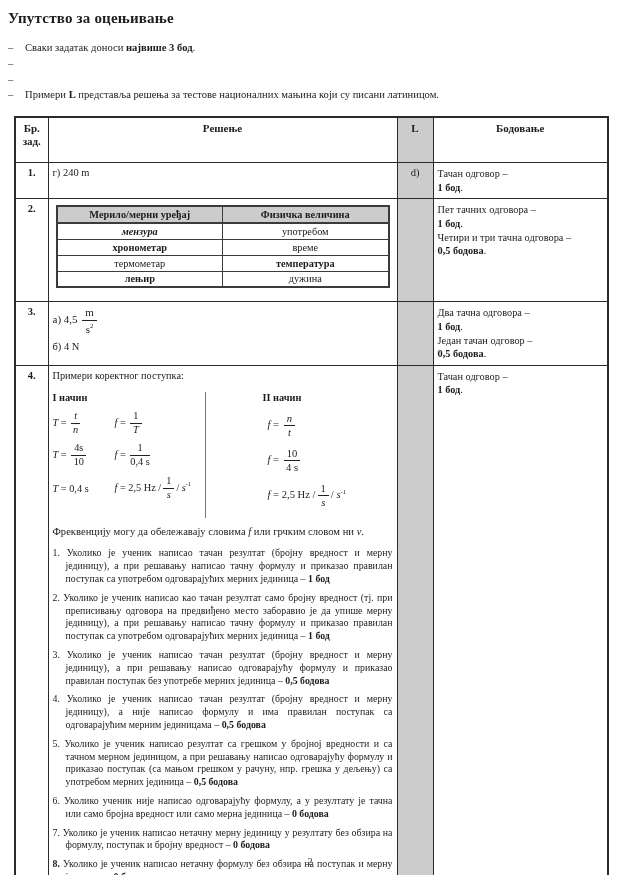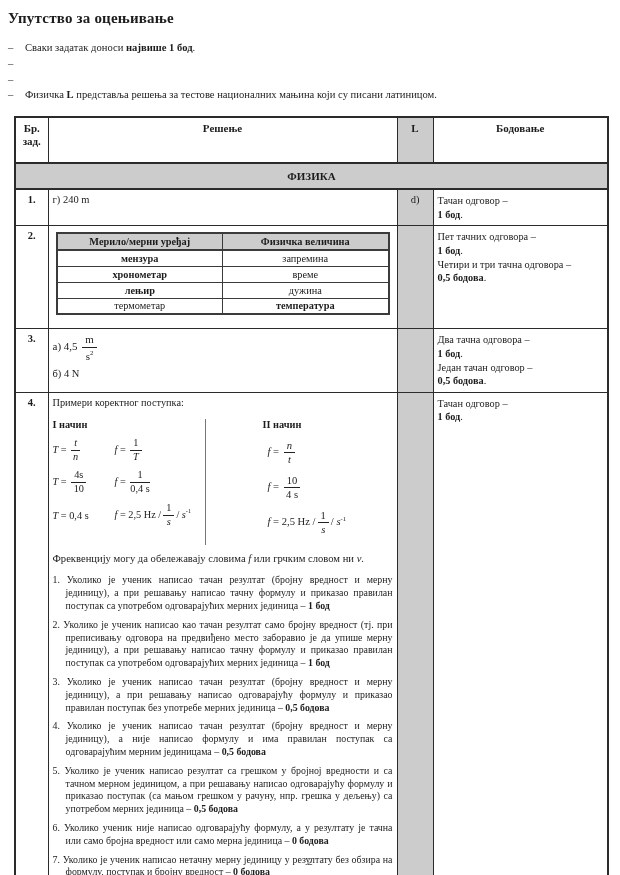--- a/index.html
+++ b/index.html
@@ -46,31 +46,31 @@
 </head>
 <body>
 
 <div class="page">
 
   <div class="title">Упутство за оцењивање</div>
 
   <div class="intro">
     <div class="intro-item">
       <span class="intro-dash">–</span>
-      <span><span>Сваки задатак доноси </span><span style="font-weight: bold;">највише 1 бод</span><span>.</span></span>
+      <span><span>Сваки задатак доноси </span><span style="font-weight: bold;">највише 3 бод</span><span>.</span></span>
     </div>
     <div class="intro-item">
       <span class="intro-dash">–</span>
     </div>
     <div class="intro-item">
       <span class="intro-dash">–</span>
     </div>
     <div class="intro-item">
       <span class="intro-dash">–</span>
-      <span><span>Физичка </span><span style="font-weight: bold;">L</span><span> представља решења за тестове националних мањина који су писани латиницом.</span></span>
+      <span><span>Примери </span><span style="font-weight: bold;">L</span><span> представља решења за тестове националних мањина који су писани латиницом.</span></span>
     </div>
   </div>
 
   <table class="grading">
     <colgroup>
       <col style="width:33px">
         <col style="width:349px">
         <col style="width:36px">
         <col style="width:175px">
     </colgroup>
@@ -79,23 +79,20 @@
         <th>
           <div>Бр.</div>
           <div>зад.</div>
         </th>
         <th>Решење</th>
         <th class="gray">L</th>
         <th>Бодовање</th>
       </tr>
     </thead>
     <tbody>
-      <tr class="section-row">
-        <td colspan="4">ФИЗИКА</td>
-      </tr>
 
       <tr style="height:28px;">
         <td class="cell-num">1.</td>
         <td class="cell-sol">г) 240 m</td>
         <td class="cell-latin gray">d)</td>
         <td class="cell-score"><span>Тачан одговор –</span><br><span style="font-weight: bold;">1 бод</span><span>.</span></td>
       </tr>
 
       <tr style="height:103px;">
         <td class="cell-num">2.</td>
@@ -106,34 +103,34 @@
                 <col style="width:166px">
               </colgroup>
             <thead>
               <tr>
                 <th>Мерило/мерни уређај</th>
                 <th>Физичка величина</th>
               </tr>
             </thead>
             <tbody>
               <tr>
-                <td><span style="font-weight: bold;">мензура</span></td>
-                <td><span>запремина</span></td>
+                <td><span style="font-weight: bold; font-style: italic;">мензура</span></td>
+                <td><span>употребом</span></td>
               </tr>
               <tr>
                 <td><span style="font-weight: bold;">хронометар</span></td>
                 <td><span>време</span></td>
               </tr>
               <tr>
+                <td><span>термометар</span></td>
+                <td><span style="font-weight: bold;">температура</span></td>
+              </tr>
+              <tr>
                 <td><span style="font-weight: bold;">лењир</span></td>
                 <td><span>дужина</span></td>
-              </tr>
-              <tr>
-                <td><span>термометар</span></td>
-                <td><span style="font-weight: bold;">температура</span></td>
               </tr>
             </tbody>
           </table>
         </td>
         <td class="cell-latin gray"></td>
         <td class="cell-score"><span>Пет тачних одговора –</span><br><span style="font-weight: bold;">1 бод</span><span>.</span><br><span>Четири и три тачна одговора –</span><br><span style="font-weight: bold;">0,5 бодова</span><span>.</span></td>
       </tr>
 
       <tr style="height:63px;">
         <td class="cell-num">3.</td>

